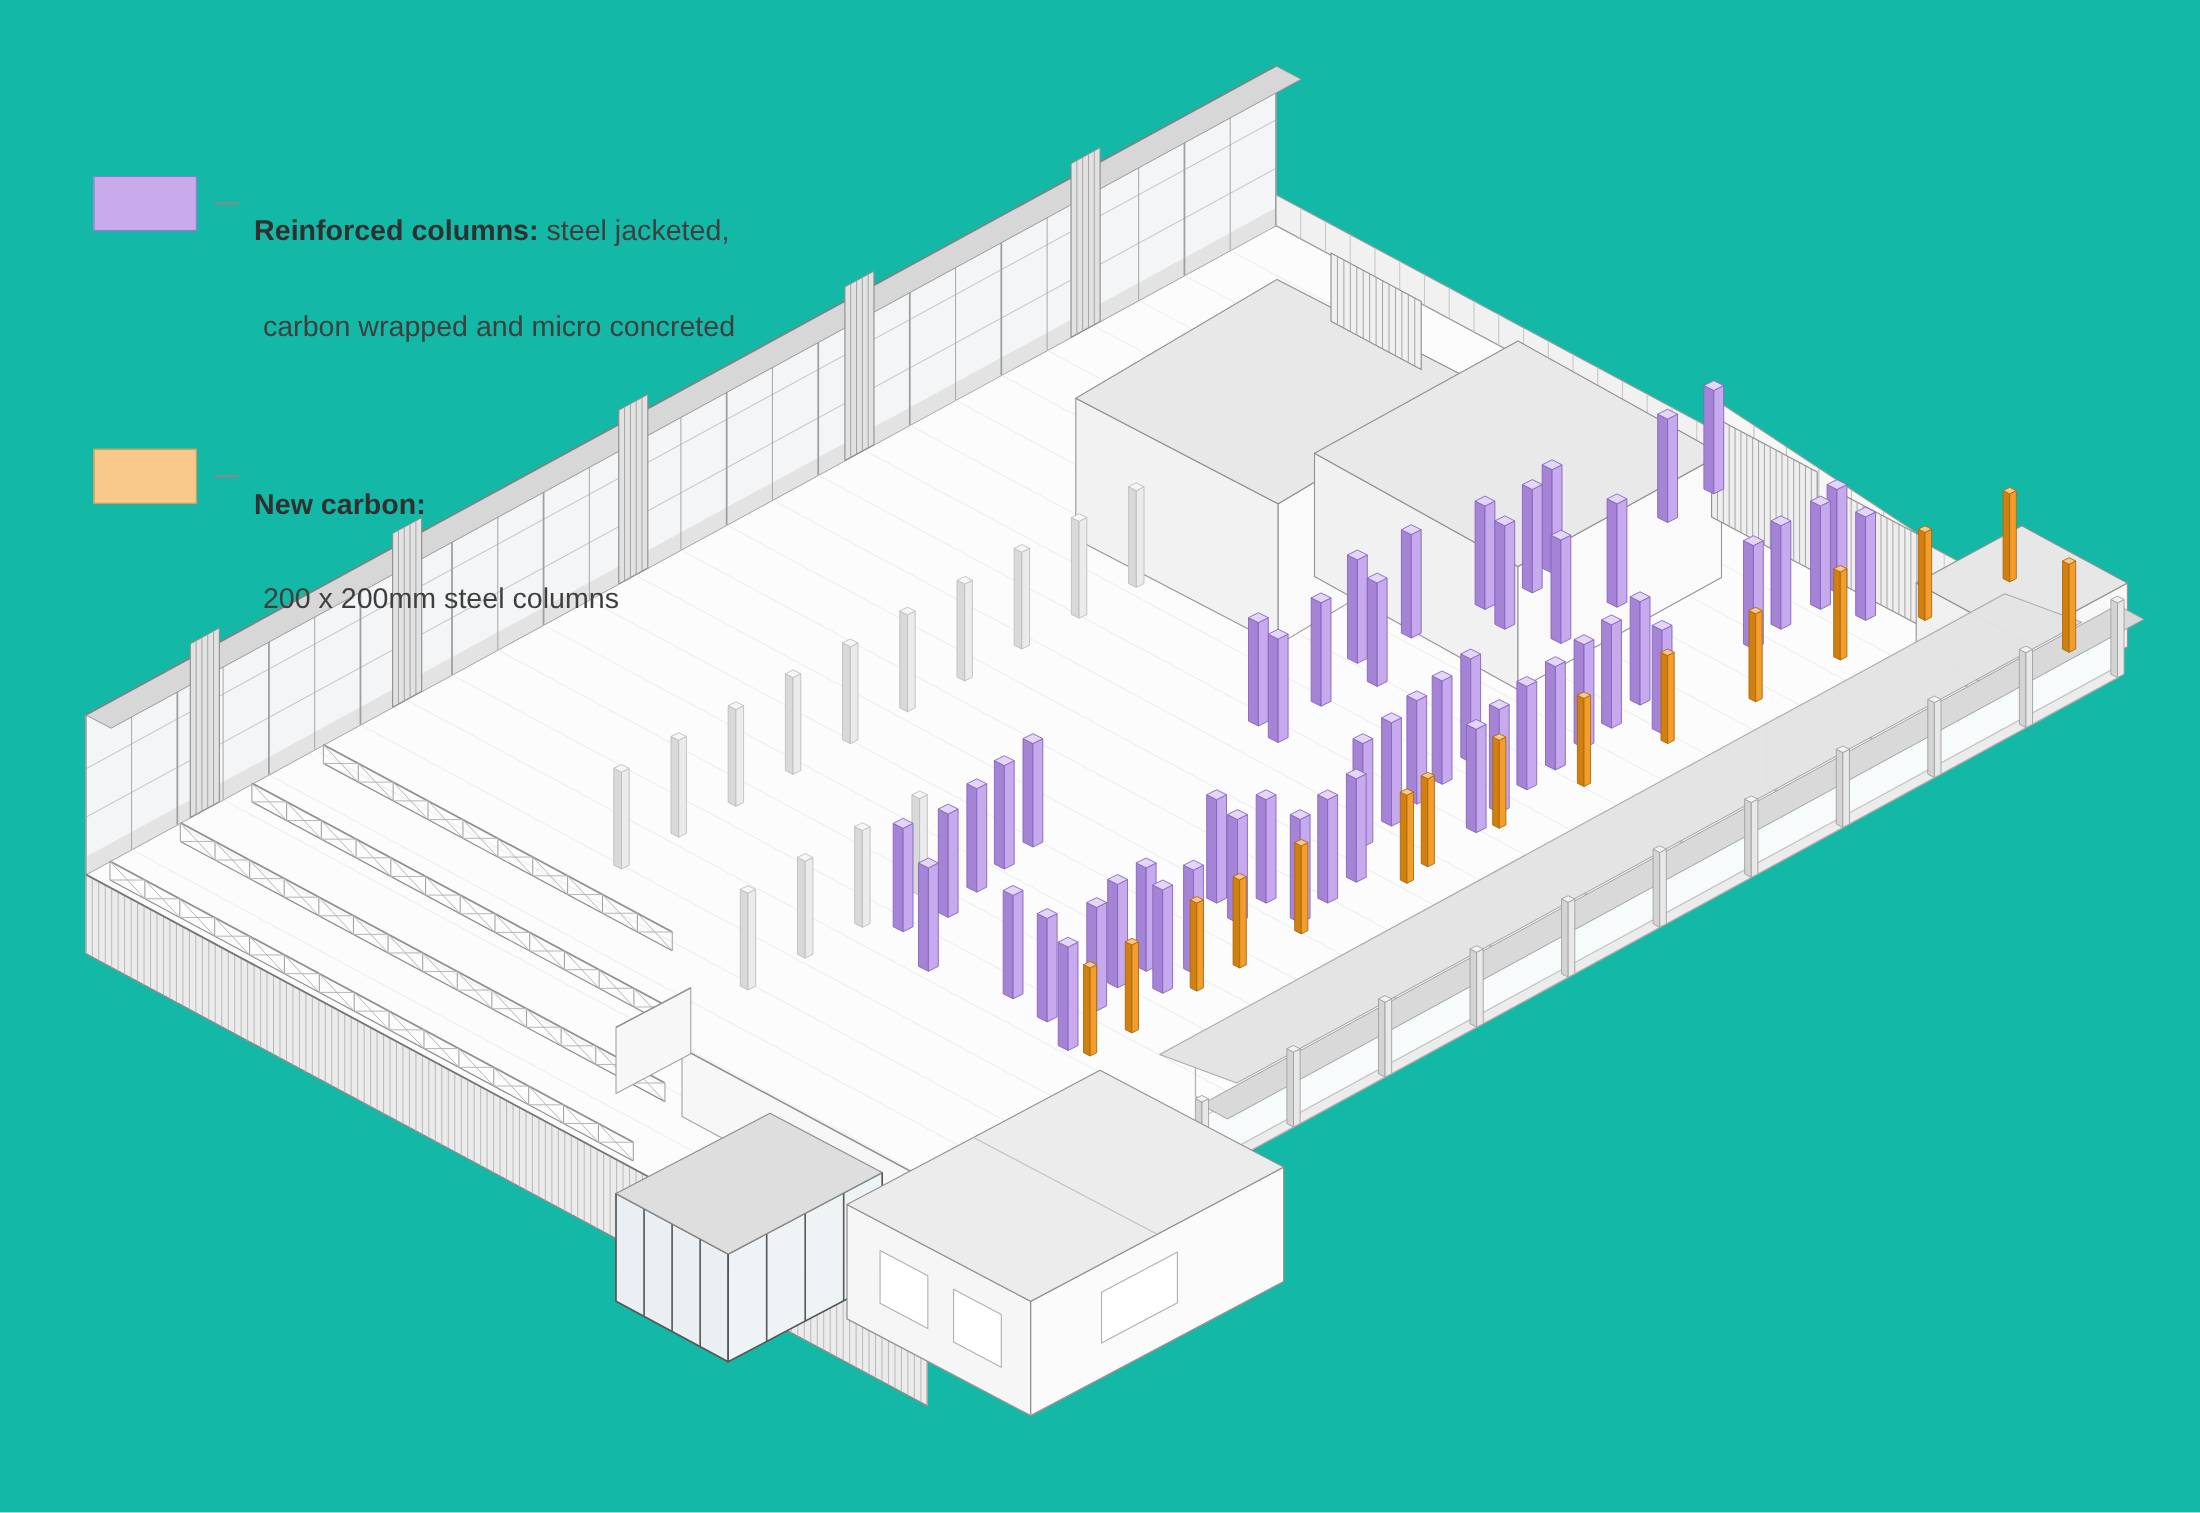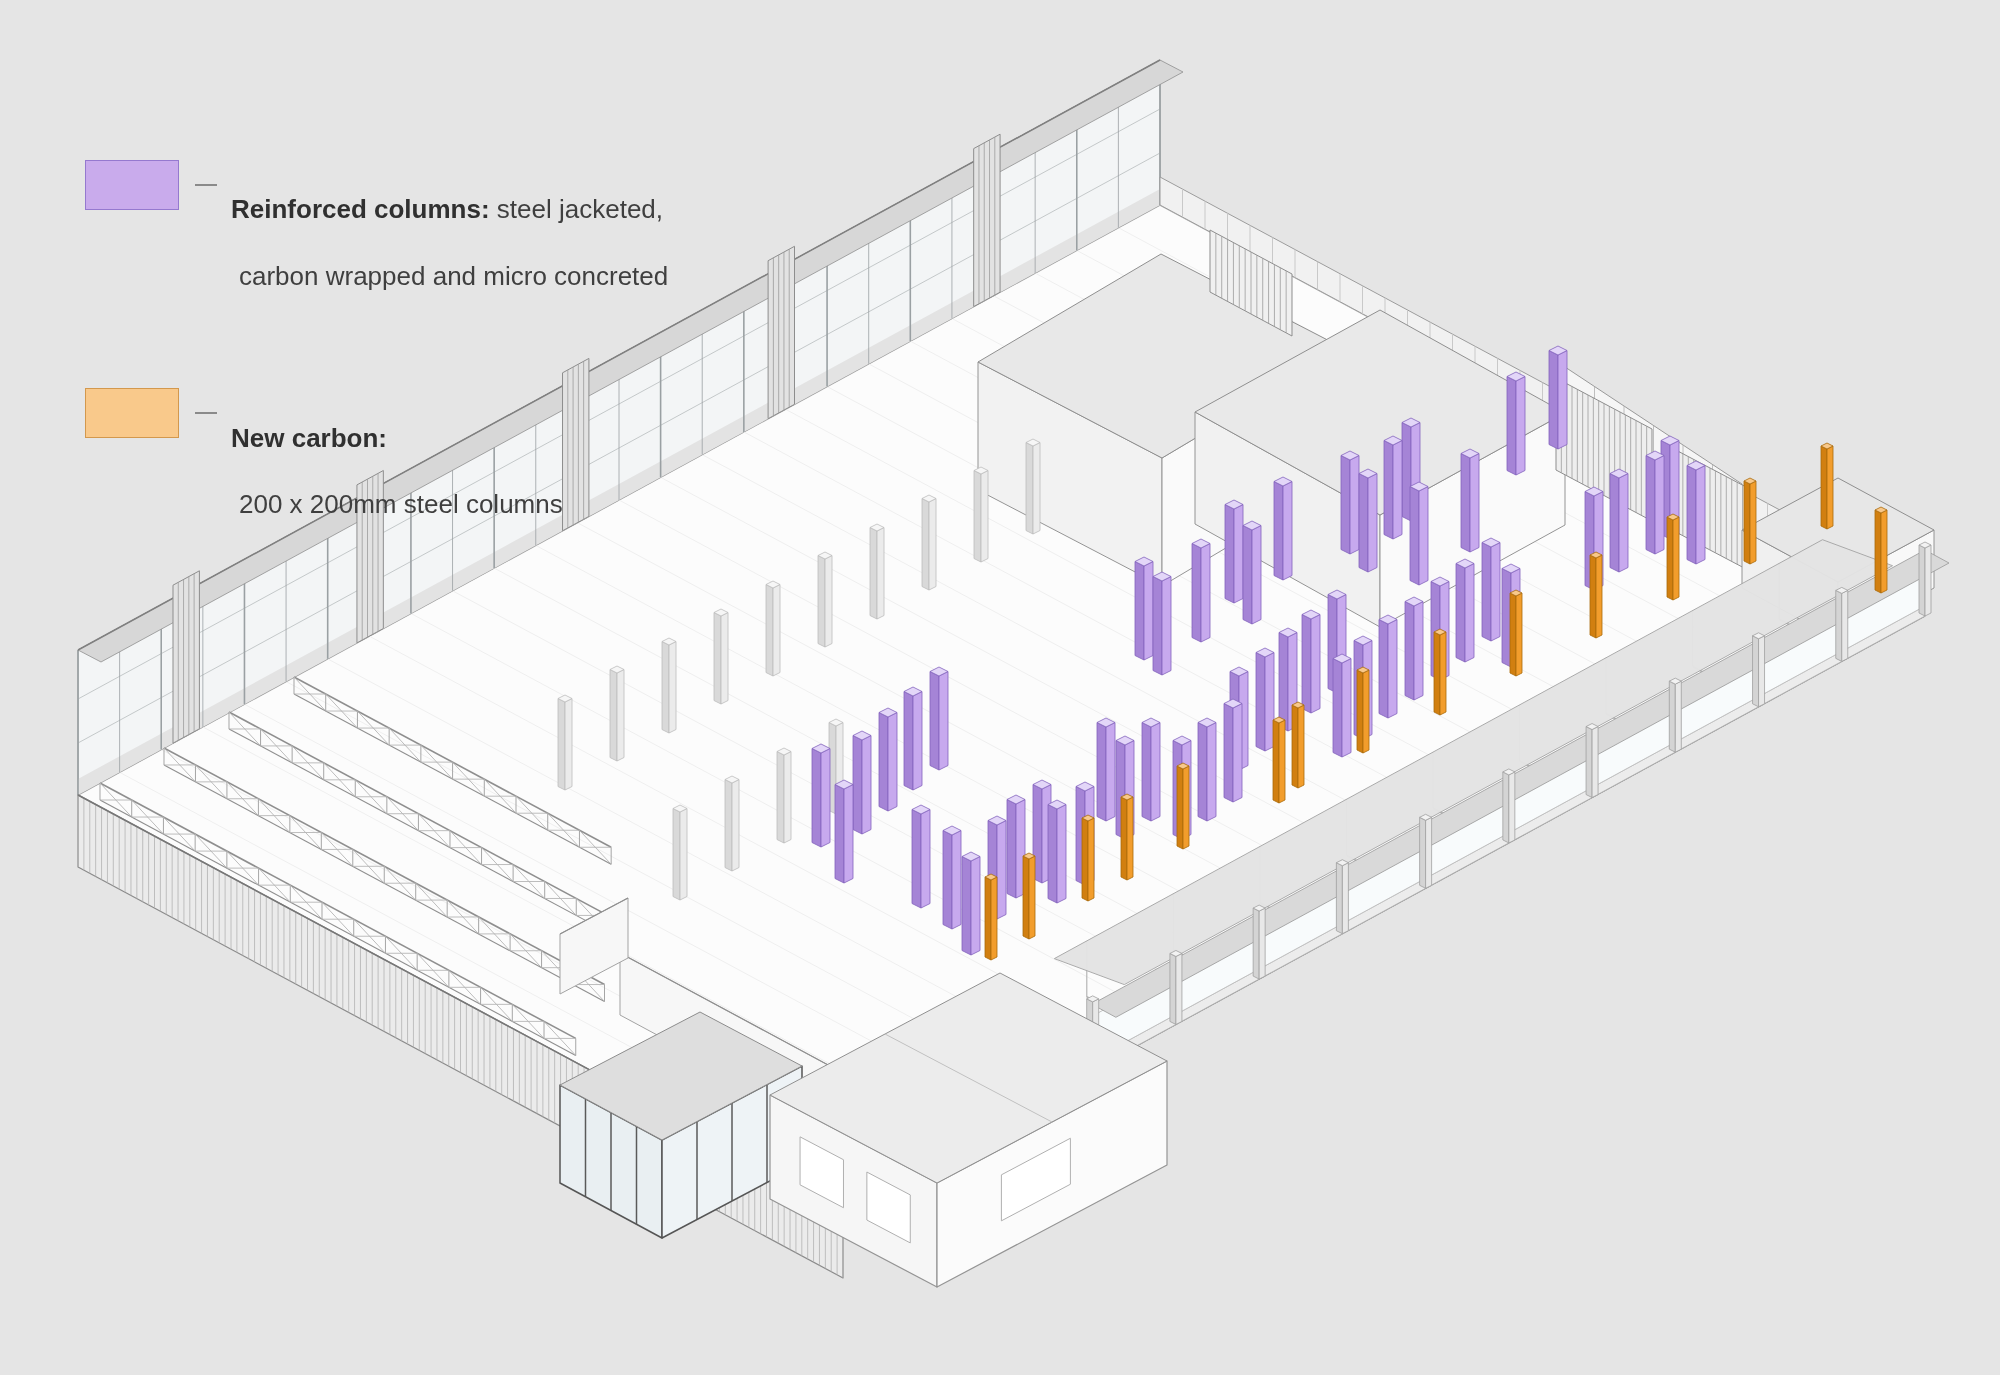--- a/index.html
+++ b/index.html
@@ -1,29 +1,29 @@
 <!DOCTYPE html>
 <html><head>
 <meta charset="utf-8">
 <style>
   html,body{margin:0;padding:0;background:#ffffff;}
-  .page{position:relative;width:2000px;height:1375px;background:#e5e5e5;overflow:hidden;
+  .page{position:relative;width:2000px;height:1375px;background:#14b8a6;overflow:hidden;
         font-family:"Liberation Sans", sans-serif;}
   .axon-wrap{position:absolute;top:0;left:0;width:2000px;height:1375px;}
   svg{display:block;}
 
   .legend{position:absolute;top:160px;left:85px;z-index:5;}
   .legend-item{display:flex;align-items:flex-start;margin-bottom:62px;}
   .swatch{display:inline-block;width:94px;height:50px;border:1.5px solid #999;
           box-sizing:border-box;flex:0 0 auto;}
   .connector{display:inline-block;width:22px;border-top:2px solid #8a8a8a;
              margin:24px 14px 0 16px;flex:0 0 auto;}
   .legend-text{font-size:26px;line-height:1.28;color:#3f3f3f;white-space:pre-line;}
   .legend-text b{color:#303030;}
-  .line2{padding-left:8px;}
+  .line2{padding-left:8px;margin-top:20px;}
 </style>
 </head>
 <body>
 
 <div class="page">
 
   <div class="axon-wrap">
     <svg id="axon-svg" width="2000" height="1375" viewBox="0 0 2000 1375">
         <g>
           <polygon points="1160,205 1925,616 843,1206 78,795" fill="#fcfcfc" stroke="#b9b9b9" stroke-width="1.5" stroke-linejoin="round" opacity="1"></polygon>

